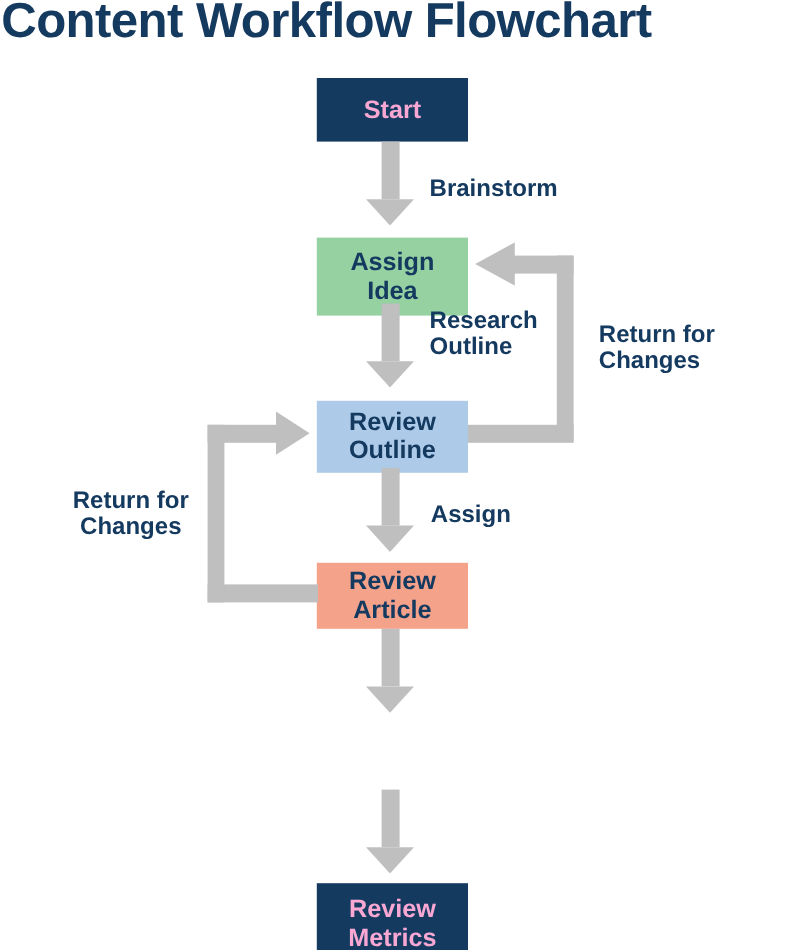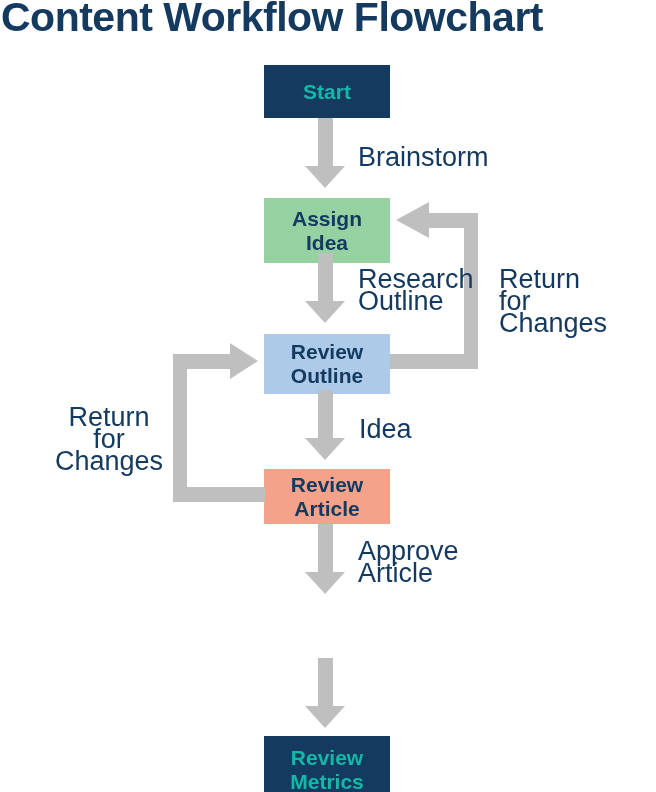--- a/index.html
+++ b/index.html
@@ -39,21 +39,21 @@
     padding:0 10px;
     display:flex;
     align-items:center;
     justify-content:center;
     text-align:center;
     font-size:21px;
     font-weight:bold;
     line-height:24px;
     color:var(--navy);
   }
-  .n-navy{background:var(--navy);color:#14b8a6;}
+  .n-navy{background:var(--navy);color:#f9a8d4;}
   .n-green{background:var(--green);}
   .n-lightblue{background:var(--lightblue);}
   .n-salmon{background:var(--salmon);}
   .n-midblue{background:var(--midblue);}
 
   .down-arrow{
     position:absolute;
     left:305px;
     width:40px;
   }
@@ -82,22 +82,22 @@
   }
   .head-right{
     position:absolute;
     width:0;height:0;
     border-top:18px solid transparent;
     border-bottom:18px solid transparent;
     border-left:28px solid var(--gray);
   }
   .edge-label{
     position:absolute;
-    font-size:27px;
-    font-weight:normal;
+    font-size:20px;
+    font-weight:bold;
     line-height:22px;
     color:var(--navy);
   }
   .nowrap{white-space:nowrap;}
   .w118{width:118px;}
   .centered{text-align:center;}
 </style>
 </head>
 <body>
 
@@ -140,19 +140,18 @@
   </div>
 
   <div>
     <div class="seg" style="left:173px;top:487px;width:92px;height:15px;"></div>
     <div class="seg" style="left:173px;top:354px;width:14px;height:148px;"></div>
     <div class="seg" style="left:173px;top:354px;width:60px;height:15px;"></div>
     <div class="head-right" style="left:230px;top:343px;"></div>
   </div>
 
   <div class="edge-label nowrap" style="left:358px;top:146px;">Brainstorm</div>
-  <div class="edge-label w118" style="left:358px;top:268px;">Research Outline</div>
+  <div class="edge-label w118" style="left:358px;top:256px;">Research Outline</div>
   <div class="edge-label w118" style="left:499px;top:268px;">Return for Changes</div>
-  <div class="edge-label nowrap" style="left:359px;top:418px;">Idea</div>
+  <div class="edge-label nowrap" style="left:359px;top:418px;">Assign</div>
   <div class="edge-label w118 centered" style="left:50px;top:406px;">Return for Changes</div>
-  <div class="edge-label w118" style="left:358px;top:540px;">Approve Article</div>
 
 </div>
 
 </body></html>

